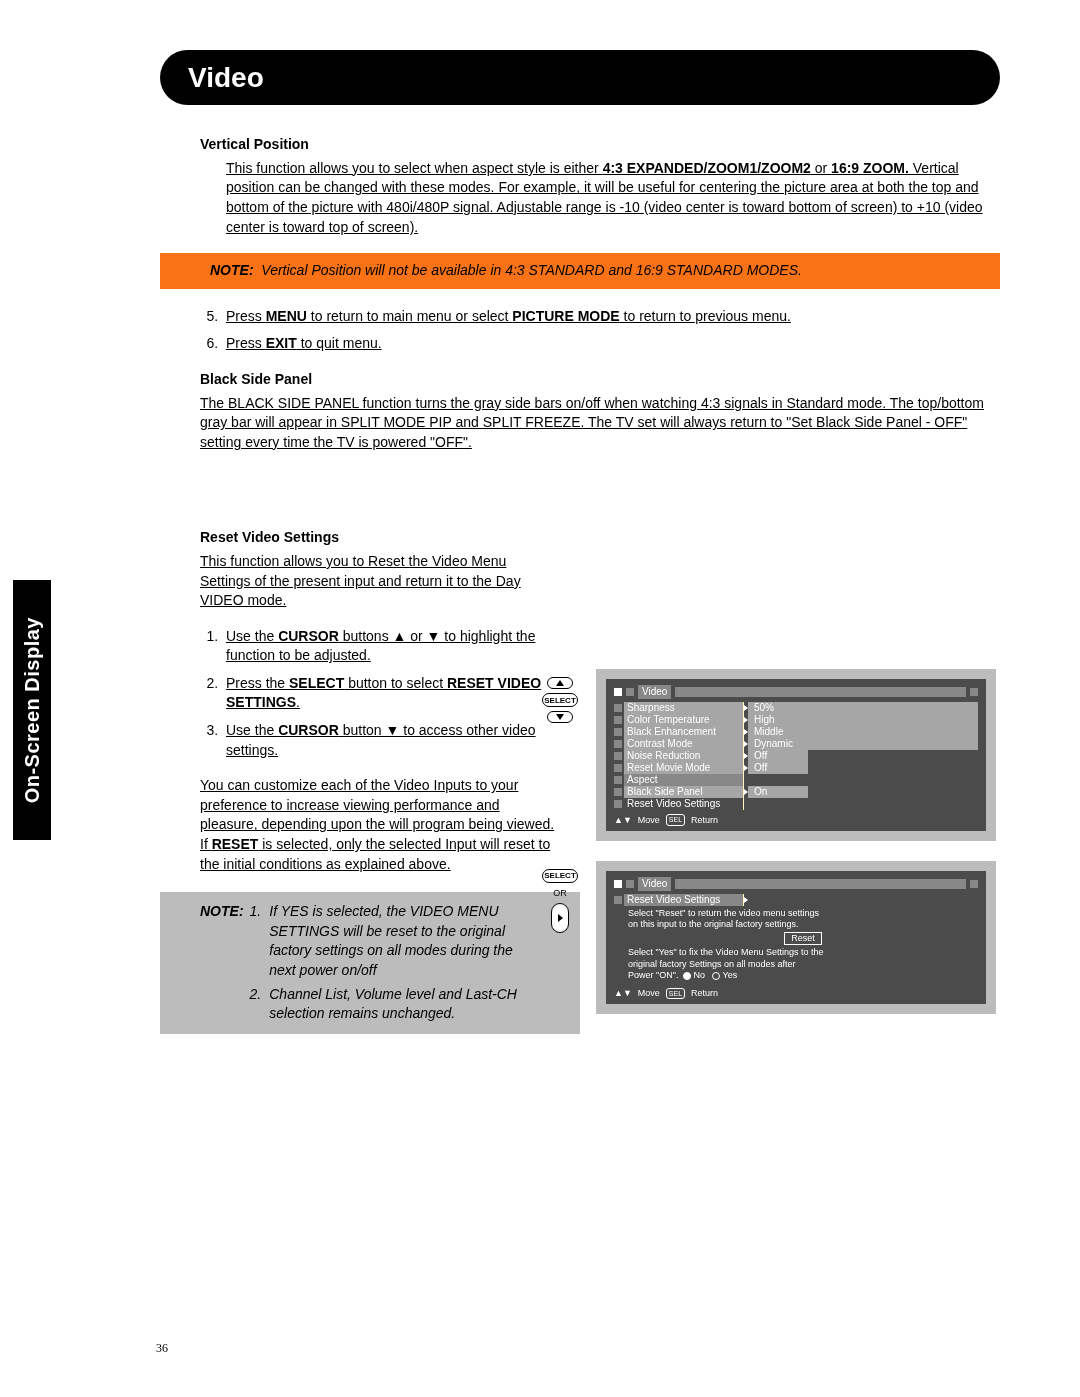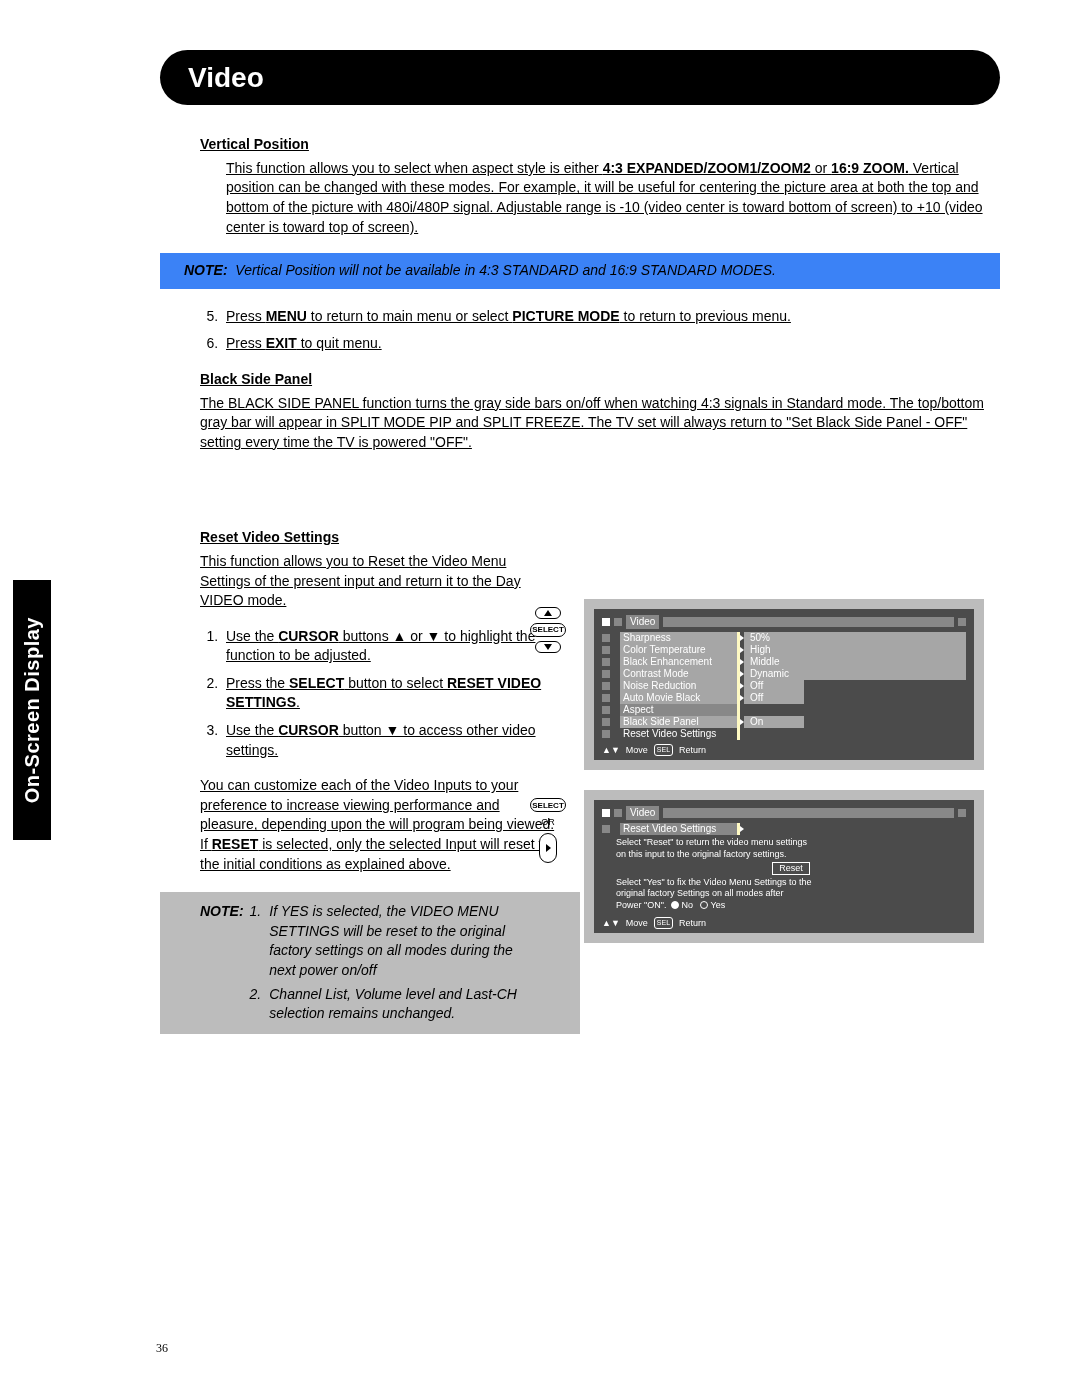--- a/index.html
+++ b/index.html
@@ -2,44 +2,44 @@
 <html><head>
 <meta charset="utf-8">
 <style>
   * { box-sizing: border-box; }
   body { margin:0; background:#fff; font-family: Arial, Helvetica, sans-serif; color:#000; font-size:14px; line-height:1.4; width:1080px; }
   .page { padding:50px 60px 60px 0; position:relative; min-height:1397px; }
   .side-tab { position:absolute; left:13px; top:580px; width:38px; height:260px; background:#000; display:flex; align-items:center; justify-content:center; }
   .side-tab span { color:#fff; font-weight:bold; font-size:20px; writing-mode:vertical-rl; transform:rotate(180deg); letter-spacing:0.5px;}
   .title-pill { margin-left:160px; background:#000; color:#fff; border-radius:30px; padding:8px 28px; font-size:28px; font-weight:bold; width:840px;}
   .content { margin-left:200px; margin-top:30px; width:800px; }
-  h4 { font-size:14px; margin:0 0 4px 0; font-weight:bold;text-decoration:underline; }
+  h4 { font-size:14px; margin:0 0 4px 0; font-weight:bold; }
   p { margin:0 0 16px 0;text-decoration:underline; }
   b { font-weight:bold; }
-  .note-box { background:#3b82f6; margin-left:-40px; width:840px; padding:8px 24px; margin-bottom:18px; margin-top:10px;}
+  .note-box { background:#f97316; margin-left:-40px; width:840px; padding:8px 50px; margin-bottom:18px; margin-top:10px;}
   .note-box .inner { font-style:italic; font-size:14px;}
   ol.num { padding-left:22px; margin:0 0 16px 0;text-decoration:underline; }
   ol.num li { margin-bottom:8px; padding-left:4px;}
-  .two-col { display:flex; gap:24px; align-items:center; }
+  .two-col { display:flex; gap:36px; align-items:flex-end; }
   .two-col .left { width:360px; }
   .two-col .right { width:420px; }
   .osd-box { background:#bcbcbc; width:400px; padding:10px; font-size:10px; color:#fff; position:relative; margin-bottom:20px;}
   .osd-inner { background:#4b4b4b; padding:6px 8px 4px 8px; border-radius:0; }
   .osd-box .controls { position:absolute; left:-60px; top:4px; width:48px; text-align:center;}
   .btn-oval { background:#fff; border:1px solid #000; border-radius:10px; width:36px; height:14px; display:flex; align-items:center; justify-content:center; color:#000; font-size:8px; margin:4px auto; font-weight:bold;}
   .btn-oval.small{width:26px;height:12px;font-size:7px;}
   .arrud { width:0;height:0;border-left:4px solid transparent;border-right:4px solid transparent; margin:0 auto;}
   .up{border-bottom:6px solid #000;}
   .down{border-top:6px solid #000;}
   .osd-title-bar { display:flex; align-items:center; gap:4px; margin-bottom:3px;}
   .square { width:8px; height:8px; background:#fff; display:inline-block;}
   .square.dk{background:#888;}
   .hdr { background:#888; flex:1; height:10px; position:relative;}
   .row { display:flex; align-items:center; margin-bottom:0; height:12px;}
-  .row .lab { background:#888; width:120px; padding:4px 3px; height:12px; display:flex;align-items:center; border-right:3px solid #fef9c3;margin-left:8px;}
+  .row .lab { background:#888; width:120px; padding:4px 3px; height:12px; display:flex;align-items:center; border-right:1px solid #fef9c3;}
   .row.hi .lab { background:#a6a6a6; }
   .row.hi .valbg{ background:#a6a6a6; flex:1; height:12px; display:flex; align-items:center; padding-left:6px;}
   .row.hi .valbg.short{width:60px;flex:0 0 60px;}
   .tiny-icon{ width:8px;height:8px; background:#888; margin-right:2px; display:inline-block;}
   .nav-bar { font-size:9px; margin-top:4px; display:flex; align-items:center; gap:6px; flex-wrap:wrap;}
   .radio-dot{ width:8px;height:8px;border-radius:50%;border:1px solid #fff;display:inline-block;vertical-align:middle;margin-right:2px;}
   .radio-dot.filled{background:#fff;}
   .reset-btn { border:1px solid #fff; padding:0 6px; font-size:9px; display:inline-block; margin:2px 0;}
   .page-num { position:absolute; left:156px; bottom:40px; font-size:12px;font-family:Liberation Serif, serif;}
   .note2 { background:#bcbcbc; margin-left:-40px; width:420px; padding:10px 40px; margin-top:18px;}
@@ -162,21 +162,21 @@
               <div class="row hi">
                   <span class="tiny-icon"></span>
                   <span class="lab">Noise Reduction</span>
                   <span class="arr-right-osd"></span>
                   <span class="valbg short">
                     <span>Off</span>
                   </span>
                 </div>
               <div class="row hi">
                   <span class="tiny-icon"></span>
-                  <span class="lab">Auto Movie Black</span>
+                  <span class="lab">Reset Movie Mode</span>
                   <span class="arr-right-osd"></span>
                   <span class="valbg short">
                     <span>Off</span>
                   </span>
                 </div>
               <div class="row">
                   <span class="tiny-icon"></span>
                   <span class="lab">Aspect</span>
                 </div>
               <div class="row hi">

